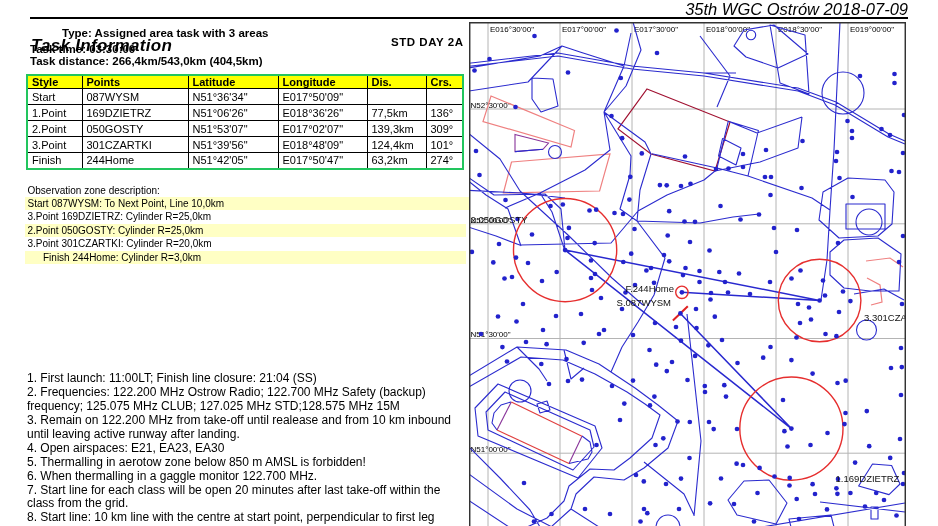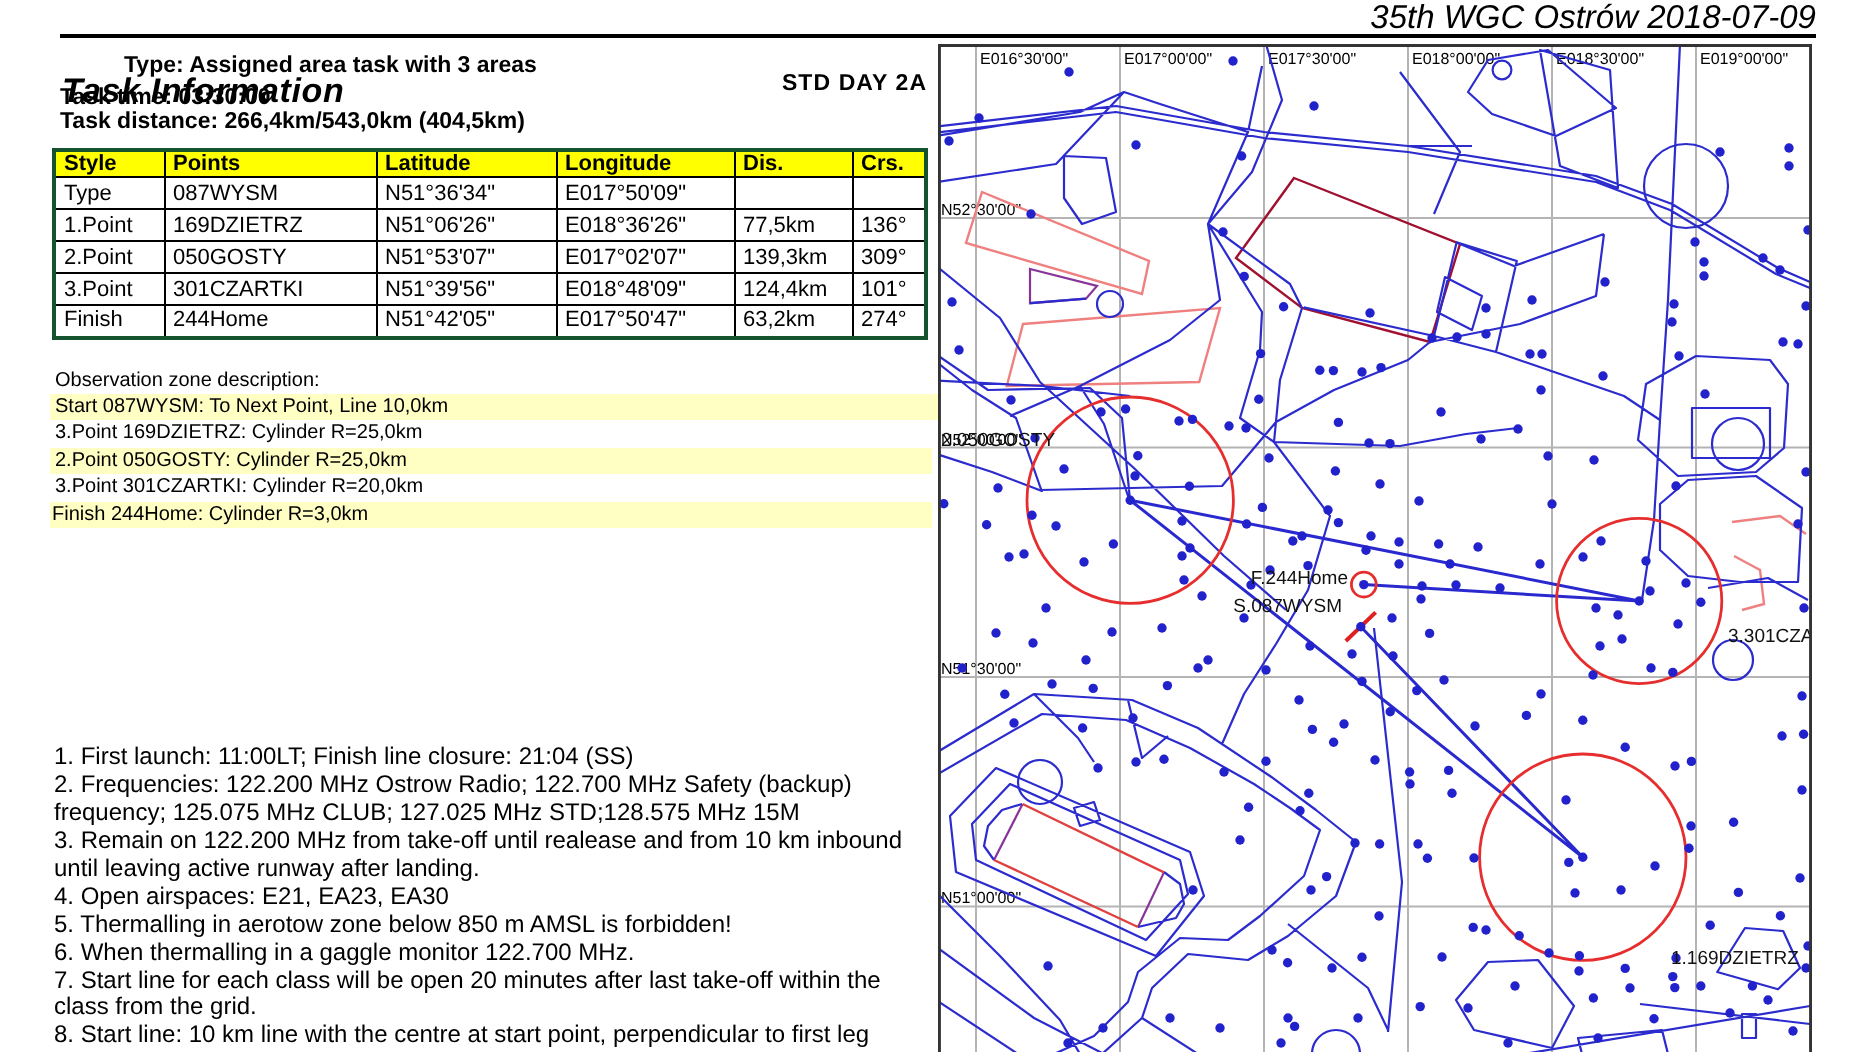--- a/index.html
+++ b/index.html
@@ -10,21 +10,21 @@
 #rule  { left:30px; top:16.8px; width:878px; border-top:2px solid #000; }
 .b { font-weight:bold; font-size:11.5px; }
 #type { left:30px; top:26.5px;margin-left:32px; }
 #std  { right:475px; top:36px; letter-spacing:0.55px; margin-right:-0.55px; }
 #ttime { left:30px; top:43px; }
 #tdist { left:30px; top:55px; }
 table { position:absolute; left:26px; top:73.5px; border-collapse:collapse;
   table-layout:fixed; width:436px; font-size:11px; }
 td { border:1px solid #000; padding:0 0 0 4px; height:16px; overflow:hidden; }
 tr.hd td { background:#ffff00; font-weight:bold; height:14px; }
-table { border:2px solid #14532d; }
+table { border:2px solid #22c55e; }
 td:nth-child(1) { width:55px; }
 td:nth-child(2) { width:106px; }
 td:nth-child(3) { width:90px; }
 td:nth-child(4) { width:89px; }
 td:nth-child(5) { width:59px; }
 td:nth-child(6) { width:37px; }
 #obs { position:absolute; left:0; top:0; font-size:10px; line-height:13.4px; }
 #list { position:absolute; left:27px; top:372.3px; width:460px; font-size:12px;
   line-height:13.9px; }
 </style></head>
@@ -40,21 +40,21 @@
 <tbody>
       <tr class="hd">
         <td>Style</td>
         <td>Points</td>
         <td>Latitude</td>
         <td>Longitude</td>
         <td>Dis.</td>
         <td>Crs.</td>
       </tr>
 <tr>
-        <td>Type</td>
+        <td>Start</td>
         <td>087WYSM</td>
         <td>N51°36'34"</td>
         <td>E017°50'09"</td>
         <td></td>
         <td></td>
       </tr>
       <tr>
         <td>1.Point</td>
         <td>169DZIETRZ</td>
         <td>N51°06'26"</td>
@@ -87,21 +87,21 @@
         <td>274°</td>
       </tr>
 </tbody>
   </table>
 <div id="obs">
 <div style="position:absolute;left:25px;top:183.6px;width:441px;height:13.4px;padding-left:2.5px;white-space:nowrap">Observation zone description:</div>
 <div style="position:absolute;left:25px;top:197.0px;width:477px;height:13.4px;background:#ffffc4;padding-left:2.5px;white-space:nowrap">Start 087WYSM: To Next Point, Line 10,0km</div>
 <div style="position:absolute;left:25px;top:210.4px;width:441px;height:13.4px;padding-left:2.5px;white-space:nowrap">3.Point 169DZIETRZ: Cylinder R=25,0km</div>
 <div style="position:absolute;left:25px;top:223.8px;width:441px;height:13.4px;background:#ffffc4;padding-left:2.5px;white-space:nowrap">2.Point 050GOSTY: Cylinder R=25,0km</div>
 <div style="position:absolute;left:25px;top:237.2px;width:441px;height:13.4px;padding-left:2.5px;white-space:nowrap">3.Point 301CZARTKI: Cylinder R=20,0km</div>
-<div style="position:absolute;left:25px;top:250.6px;width:441px;height:13.4px;background:#ffffc4;padding-left:1px;white-space:nowrap">Finish 244Home: Cylinder R=3,0km</div>
+<div style="position:absolute;left:25px;top:250.6px;width:441px;height:13.4px;background:#ffffc4;padding-left:18px;white-space:nowrap">Finish 244Home: Cylinder R=3,0km</div>
 </div>
 <div id="list">1. First launch: 11:00LT; Finish line closure: 21:04 (SS)<br>
 2. Frequencies: 122.200 MHz Ostrow Radio; 122.700 MHz Safety (backup)<br>
 frequency; 125.075 MHz CLUB; 127.025 MHz STD;128.575 MHz 15M<br>
 3. Remain on 122.200 MHz from take-off until realease and from 10 km inbound<br>
 until leaving active runway after landing.<br>
 4. Open airspaces: E21, EA23, EA30<br>
 5. Thermalling in aerotow zone below 850 m AMSL is forbidden!<br>
 6. When thermalling in a gaggle monitor 122.700 MHz.<br>
 7. Start line for each class will be open 20 minutes after last take-off within the<br>

